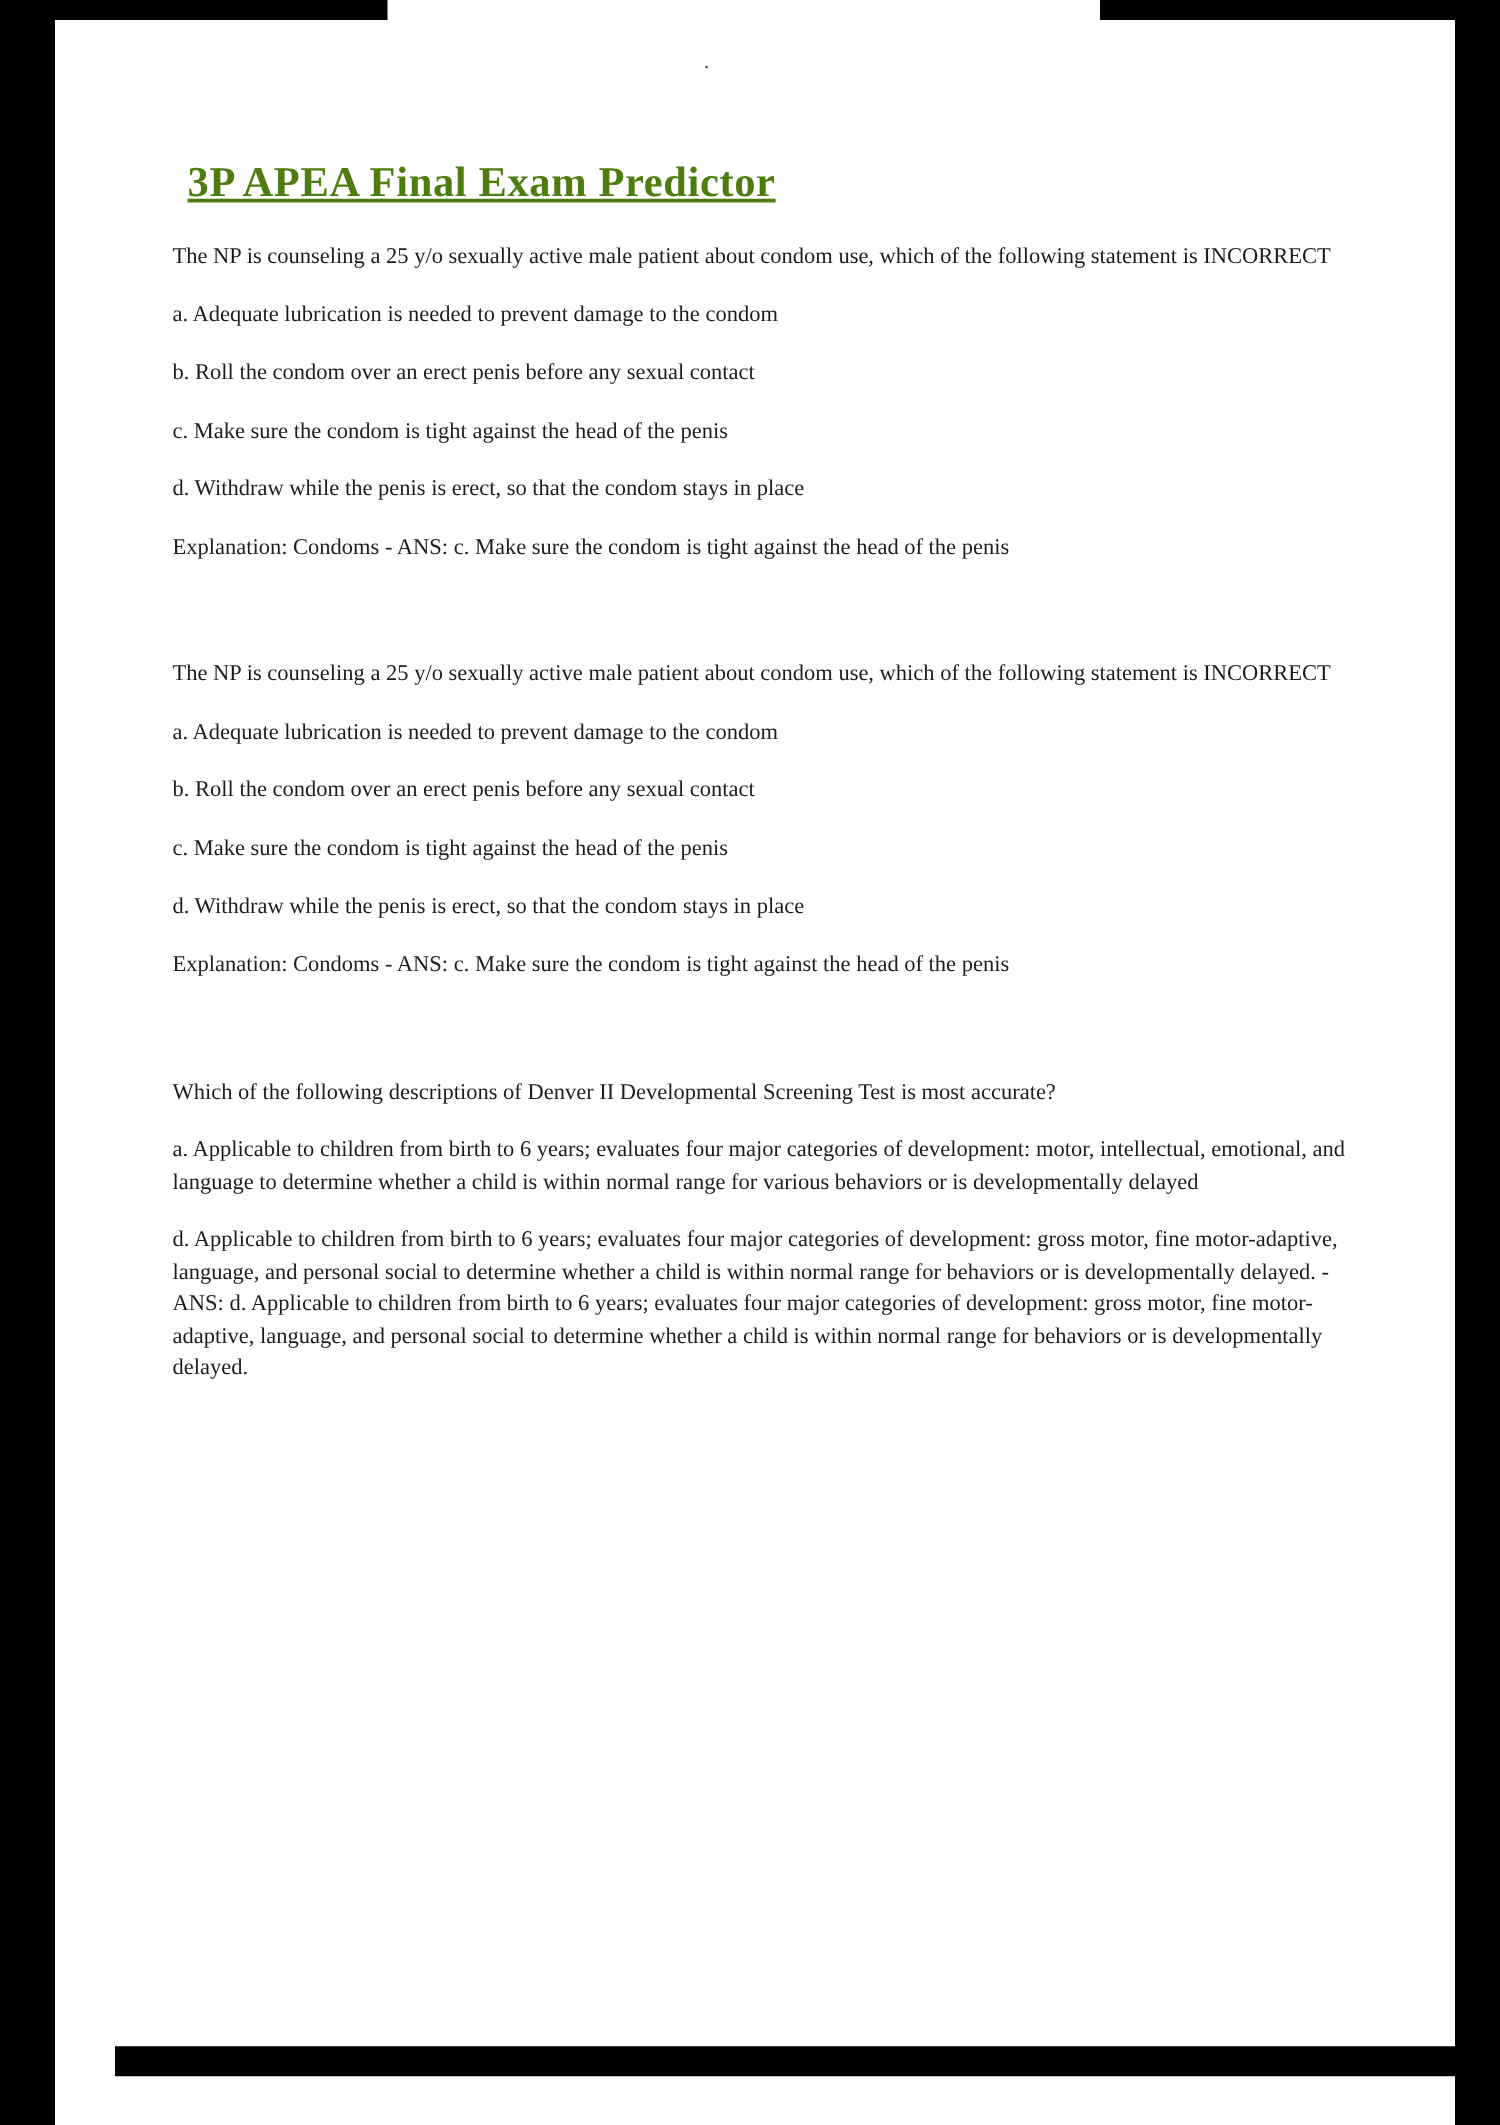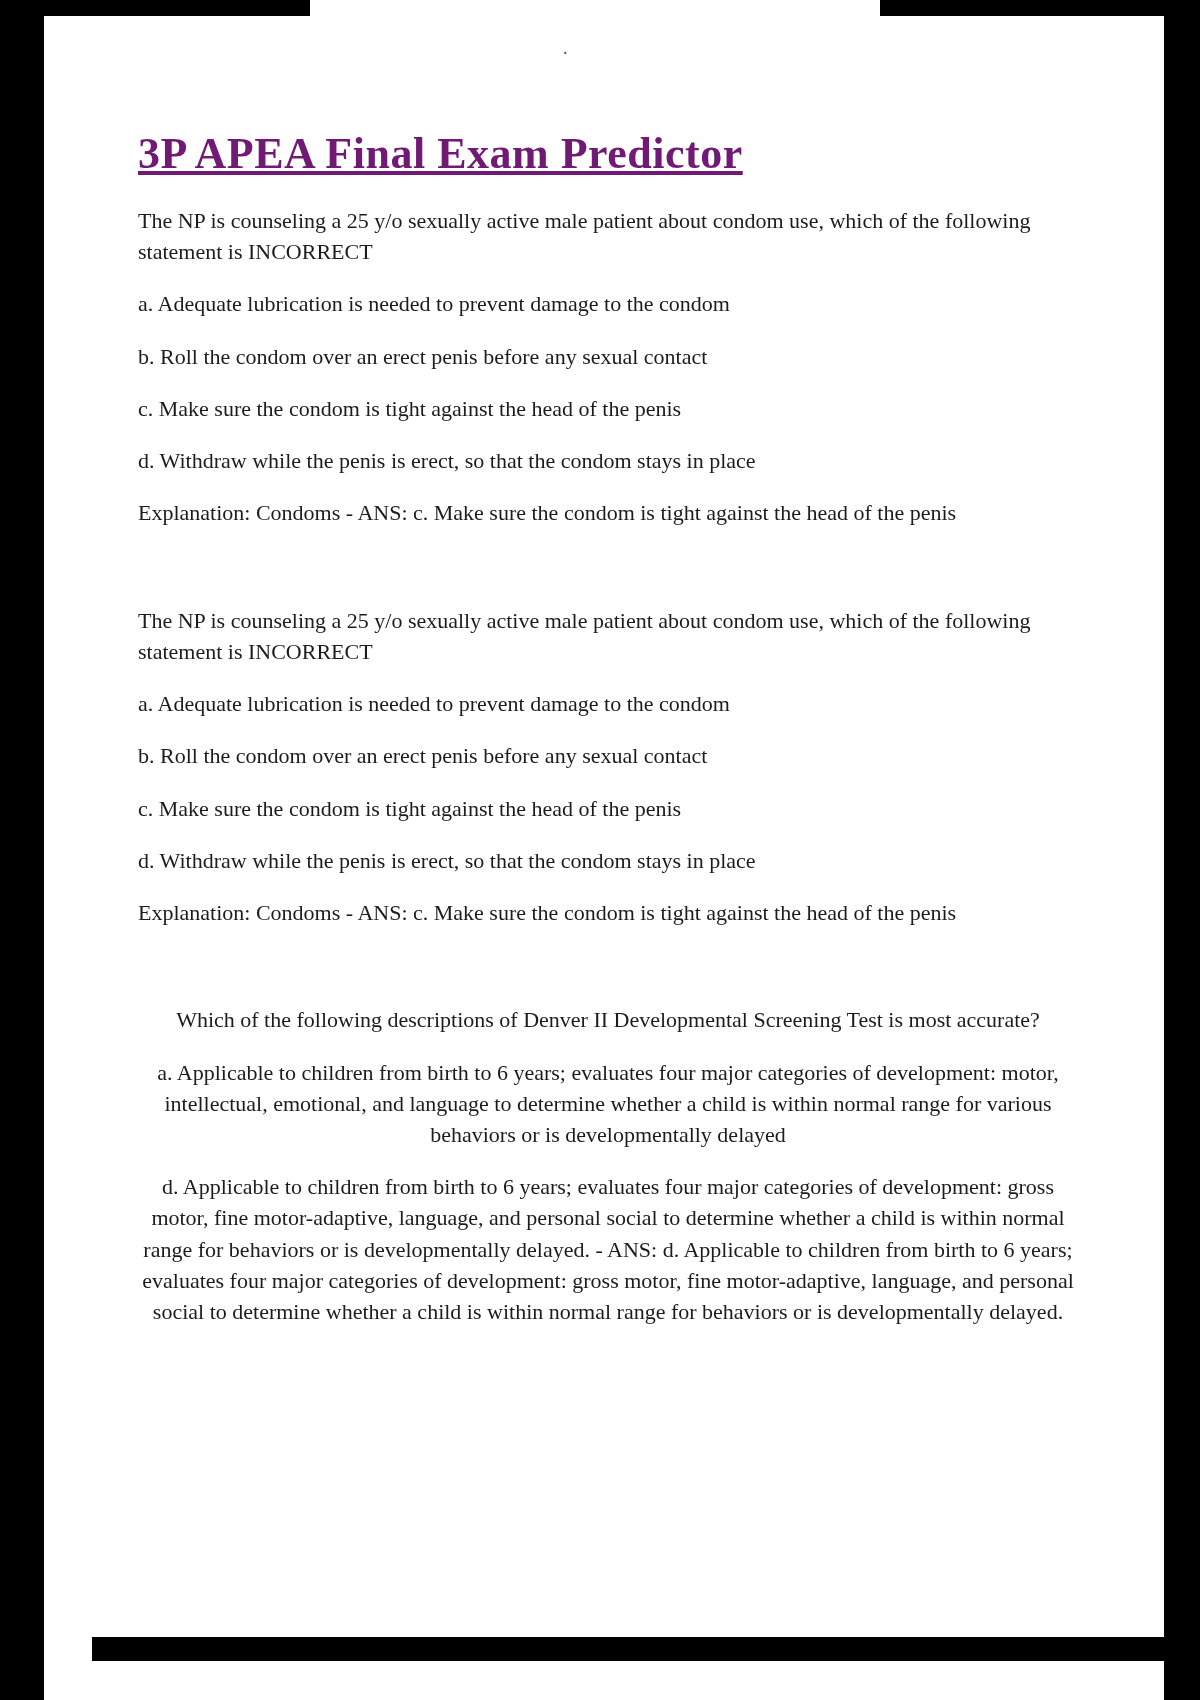--- a/index.html
+++ b/index.html
@@ -35,36 +35,35 @@
     color: #555;
   }
 
   #content {
     position: absolute;
     left: 138px;
     top: 128px;
     width: 940px;
   }
   #page-title {
-    font-size: 44px;
+    font-size: 34px;
     font-weight: bold;
-    color: #701a75;
+    color: #4d7c0f;
     text-decoration: underline;
-    margin: 0 0 26px 0;
+    margin: 0 0 26px 12px;
     letter-spacing: 0.5px;
   }
   .question-block {
     margin-bottom: 76px;
   }
   .question-block:last-child {
     margin-bottom: 0;
-    text-align: center;
   }
   .q-para {
-    font-size: 22px;
+    font-size: 18px;
     line-height: 1.42;
     margin: 0 0 21px 0;
   }
   .q-para:last-child {
     margin-bottom: 0;
   }
 </style>
 </head>
 <body>
 

